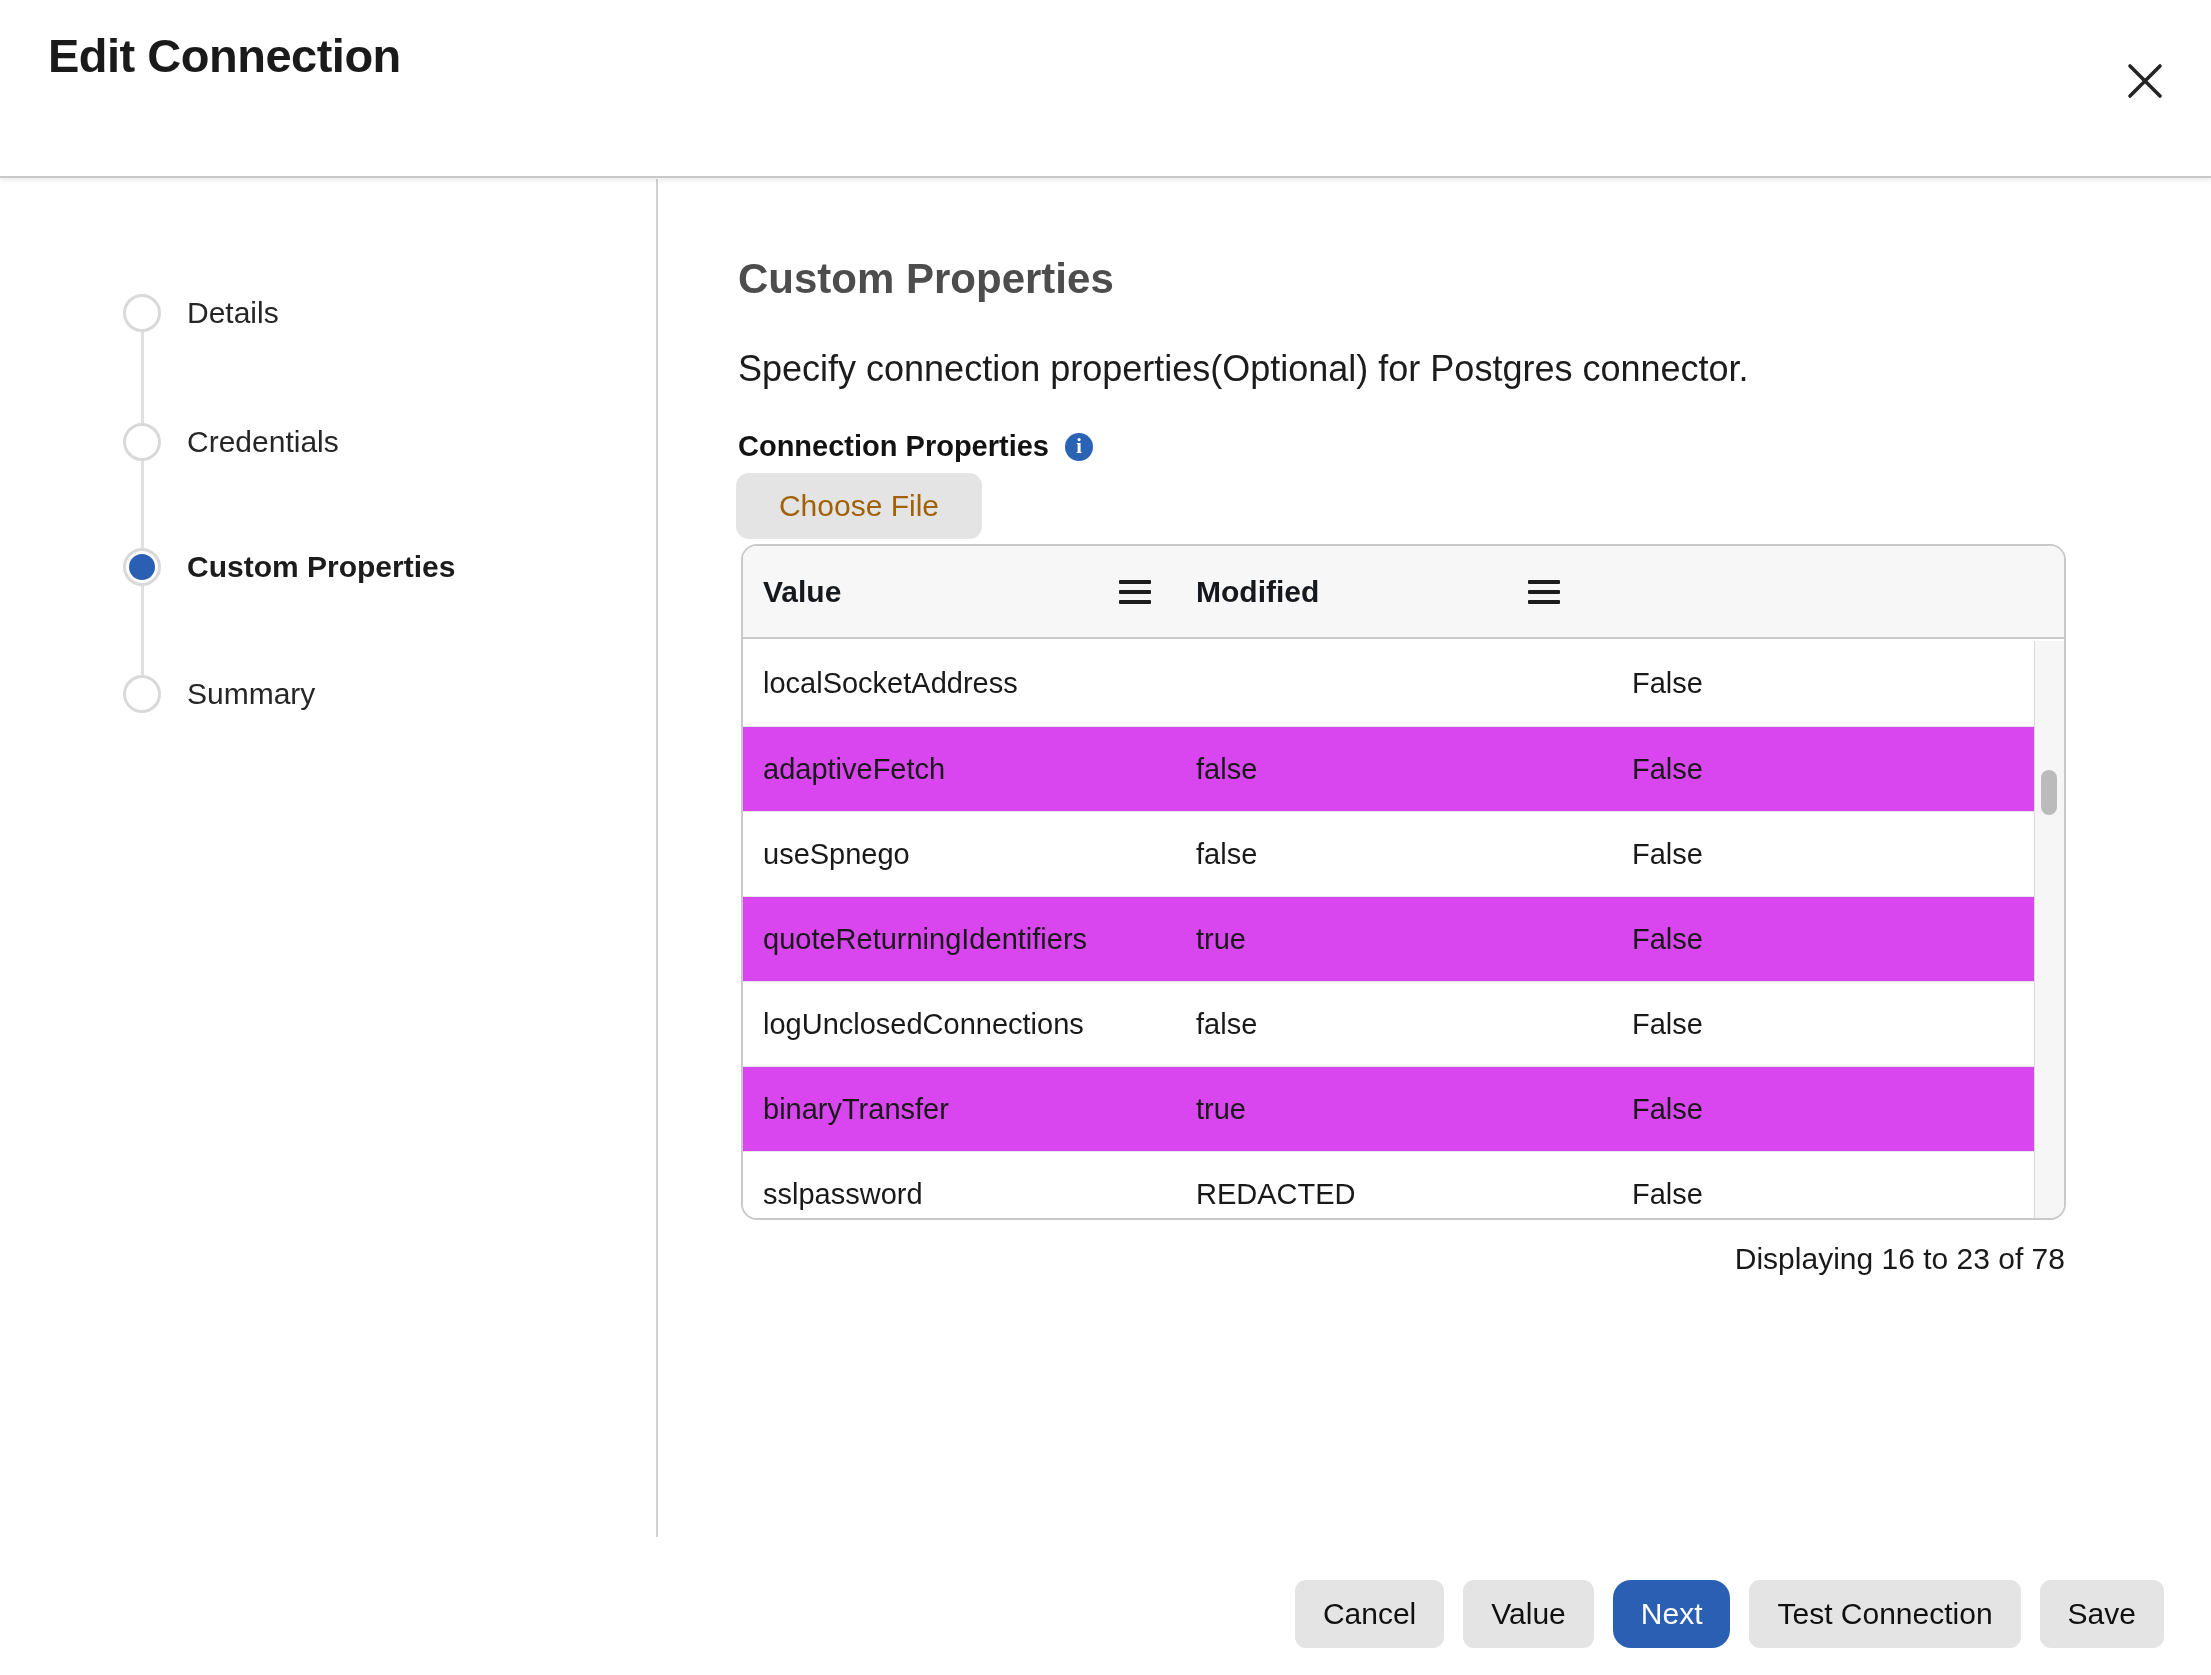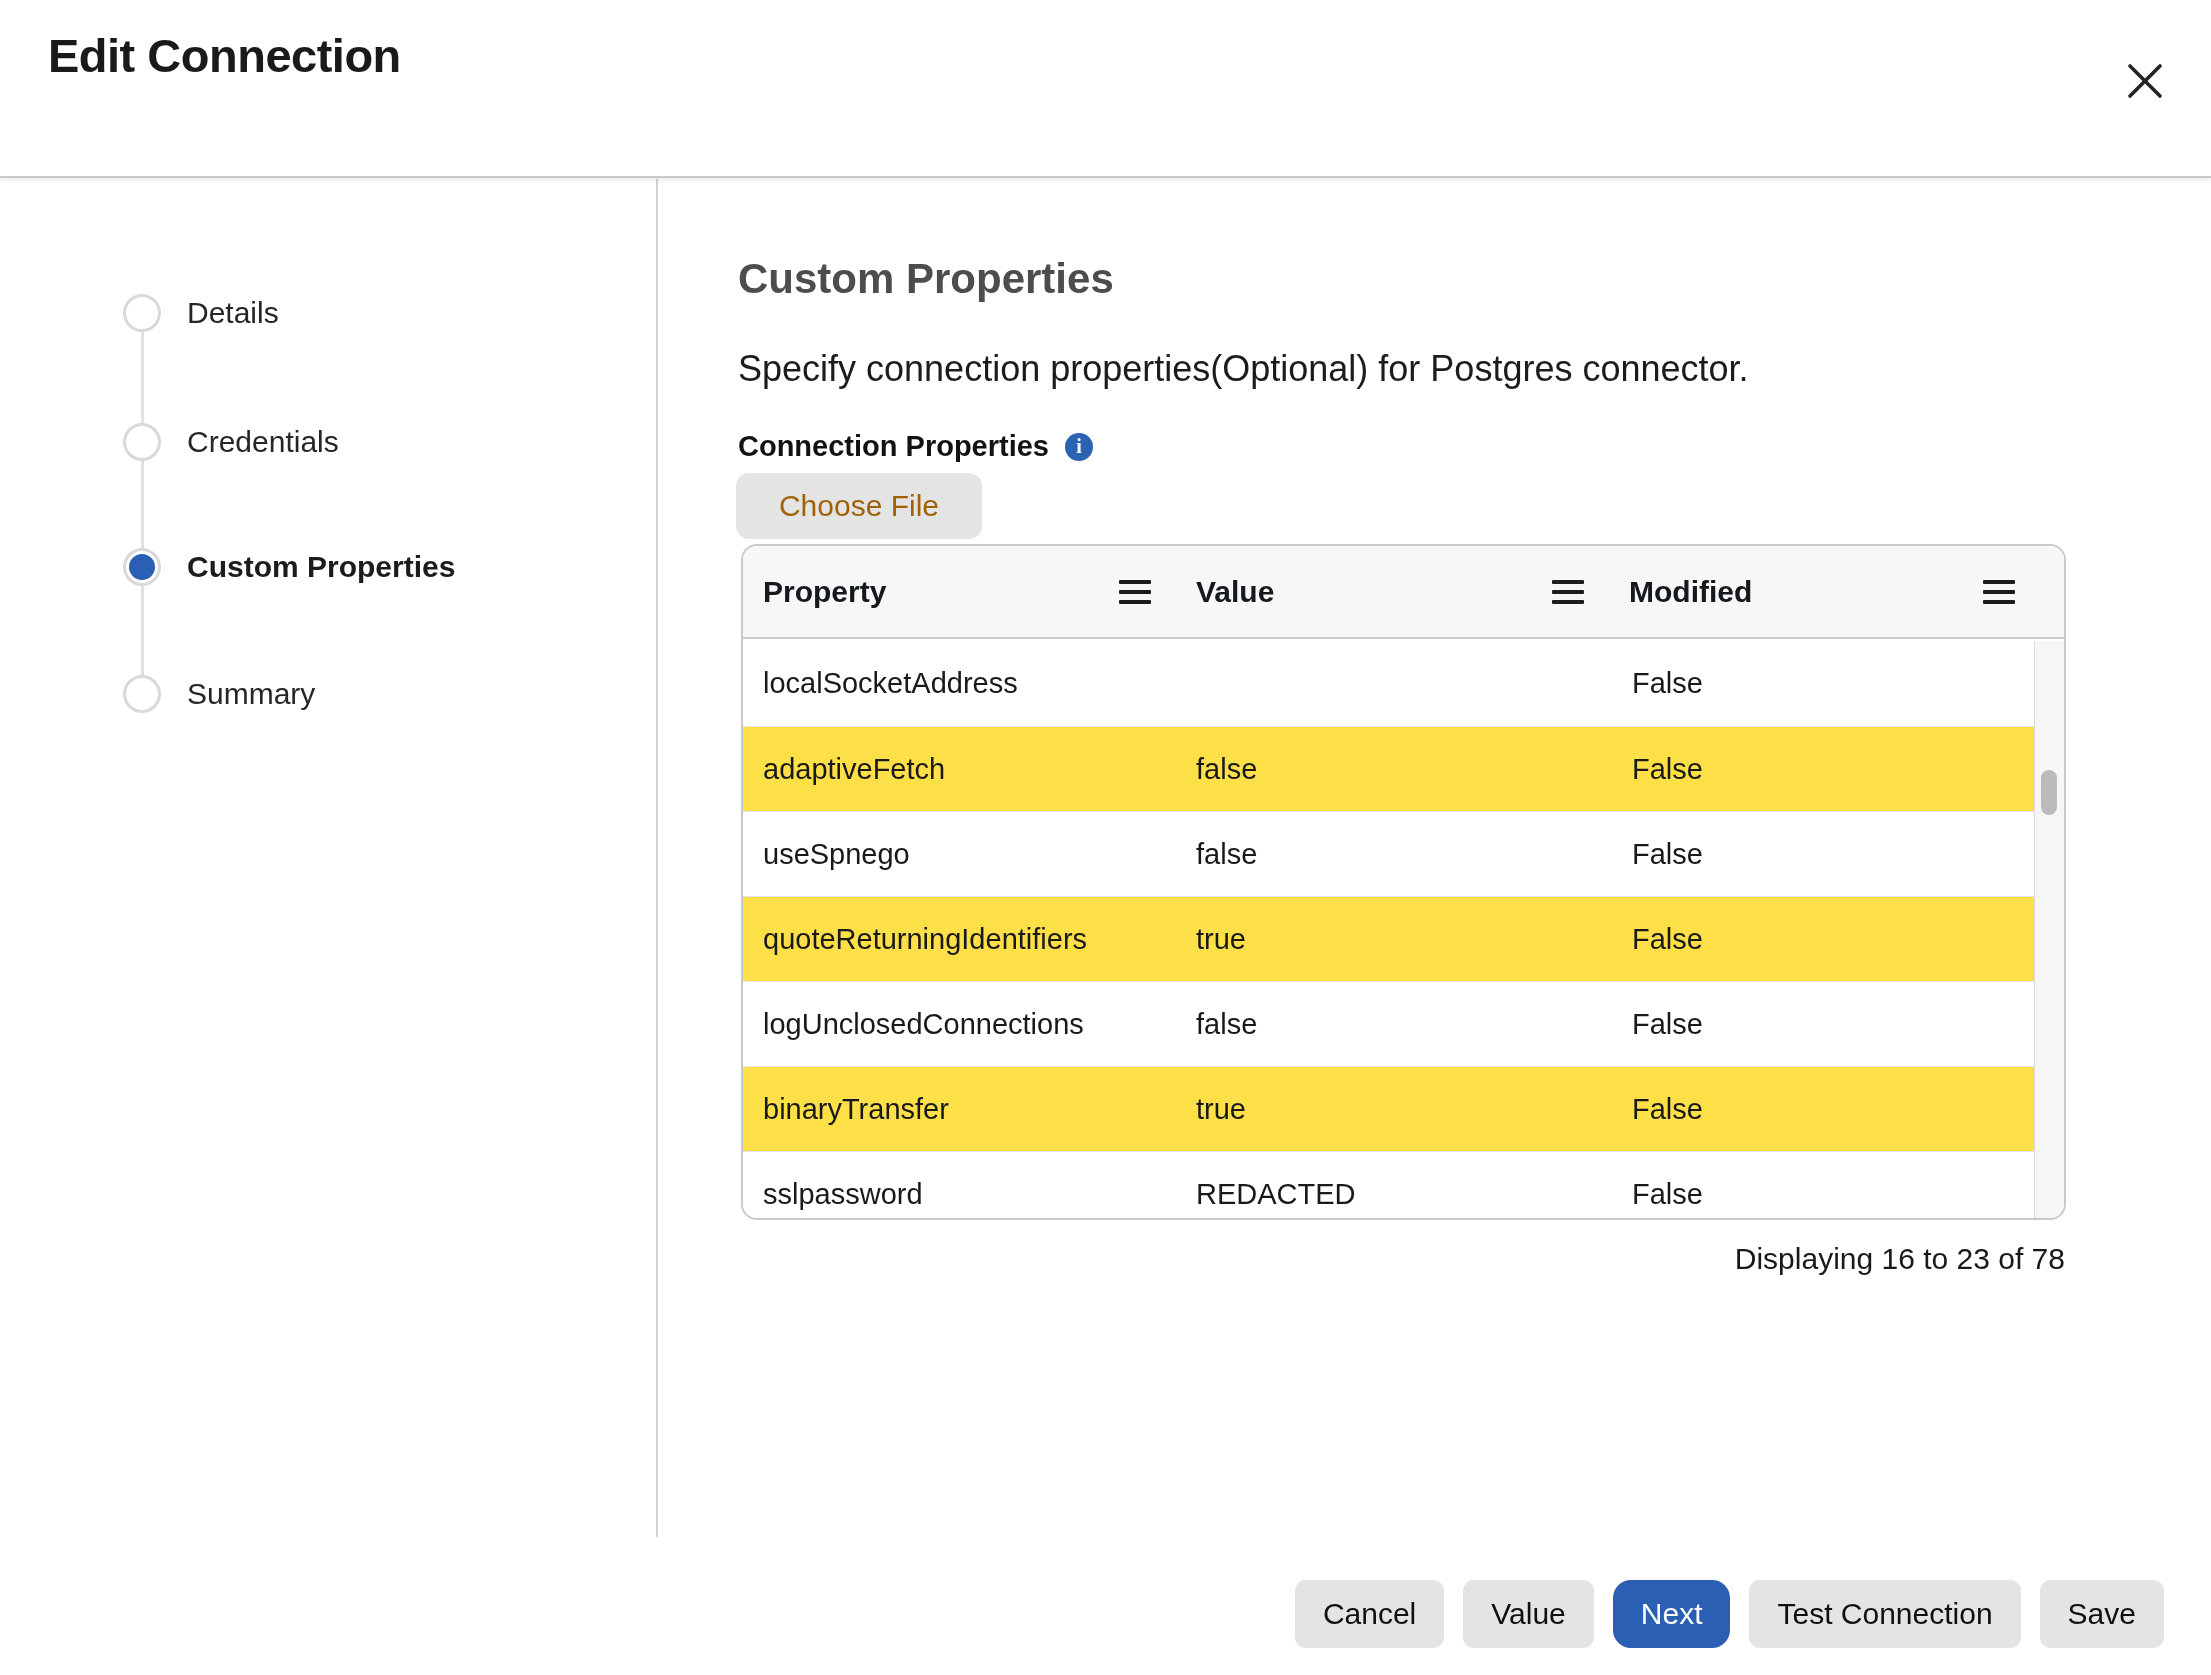--- a/index.html
+++ b/index.html
@@ -47,21 +47,21 @@
               background: #f7f7f8; border-bottom: 2px solid #cbcbcb; }
   .t-hcell { display: flex; align-items: center; justify-content: space-between;
              padding: 0 24px 0 20px; font-size: 30px; font-weight: 700; color: #15181d; }
   .t-hcell.last { padding-right: 48px; }
   .col-menu { background: none; border: none; cursor: pointer; display: flex; align-items: center; padding: 0; }
   .hscroll-thumb { position: absolute; left: 4px; top: 97px; right: 36px; height: 6px;
                    background: #e3e3e3; border-radius: 3px; }
   .t-body { position: absolute; top: 95px; left: 0; right: 30px; }
   .t-row { display: grid; grid-template-columns: 433px 433px 1fr; height: 85px; background: #ffffff; cursor: pointer; }
   .t-row + .t-row { border-top: 1px solid #e3e6ea; }
-  .t-row.alt { background: #fde047; }
+  .t-row.alt { background: #d946ef; }
   .t-cell { display: flex; align-items: center; padding-left: 20px; font-size: 29px; color: #191919;
             overflow: hidden; white-space: nowrap; }
   .t-cell.c3 { padding-left: 23px; }
   .vscroll-gutter { position: absolute; top: 95px; right: 0; bottom: 0; width: 30px;
                     background: #f6f6f7; border-left: 1px solid #dadada; }
   .vscroll-thumb { position: absolute; left: 6px; top: 129px; width: 16px; height: 45px;
                    background: #bbbbbb; border-radius: 8px; cursor: pointer; }
 
   .pagination { position: absolute; right: 147px; top: 1242px; font-size: 30px; color: #191919; }
 
@@ -111,30 +111,20 @@
 
 <div class="props-label-row">
   <span class="props-label">Connection Properties</span>
   <span class="info-icon">i</span>
 </div>
 
 <button class="choose-file-btn">Choose File</button>
 
 <div class="prop-table">
   <div class="t-header">
-    <div class="t-hcell">
-      <span>Property</span>
-      <button class="col-menu">
-        <svg width="34" height="26" viewBox="0 0 34 26">
-          <rect x="1" y="1" width="32" height="4" rx="1" fill="#1c1c1c"></rect>
-          <rect x="1" y="11" width="32" height="4" rx="1" fill="#1c1c1c"></rect>
-          <rect x="1" y="21" width="32" height="4" rx="1" fill="#1c1c1c"></rect>
-        </svg>
-      </button>
-    </div>
     <div class="t-hcell">
       <span>Value</span>
       <button class="col-menu">
         <svg width="34" height="26" viewBox="0 0 34 26">
           <rect x="1" y="1" width="32" height="4" rx="1" fill="#1c1c1c"></rect>
           <rect x="1" y="11" width="32" height="4" rx="1" fill="#1c1c1c"></rect>
           <rect x="1" y="21" width="32" height="4" rx="1" fill="#1c1c1c"></rect>
         </svg>
       </button>
     </div>

